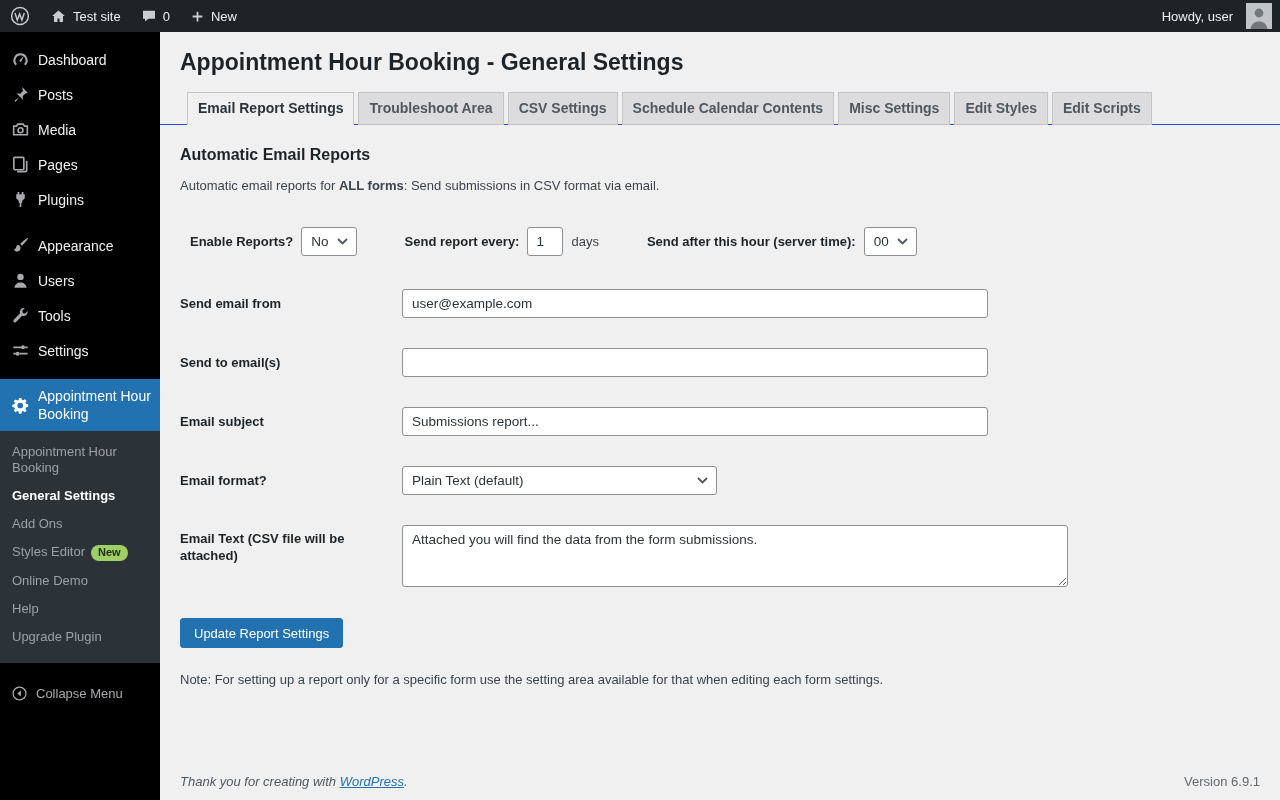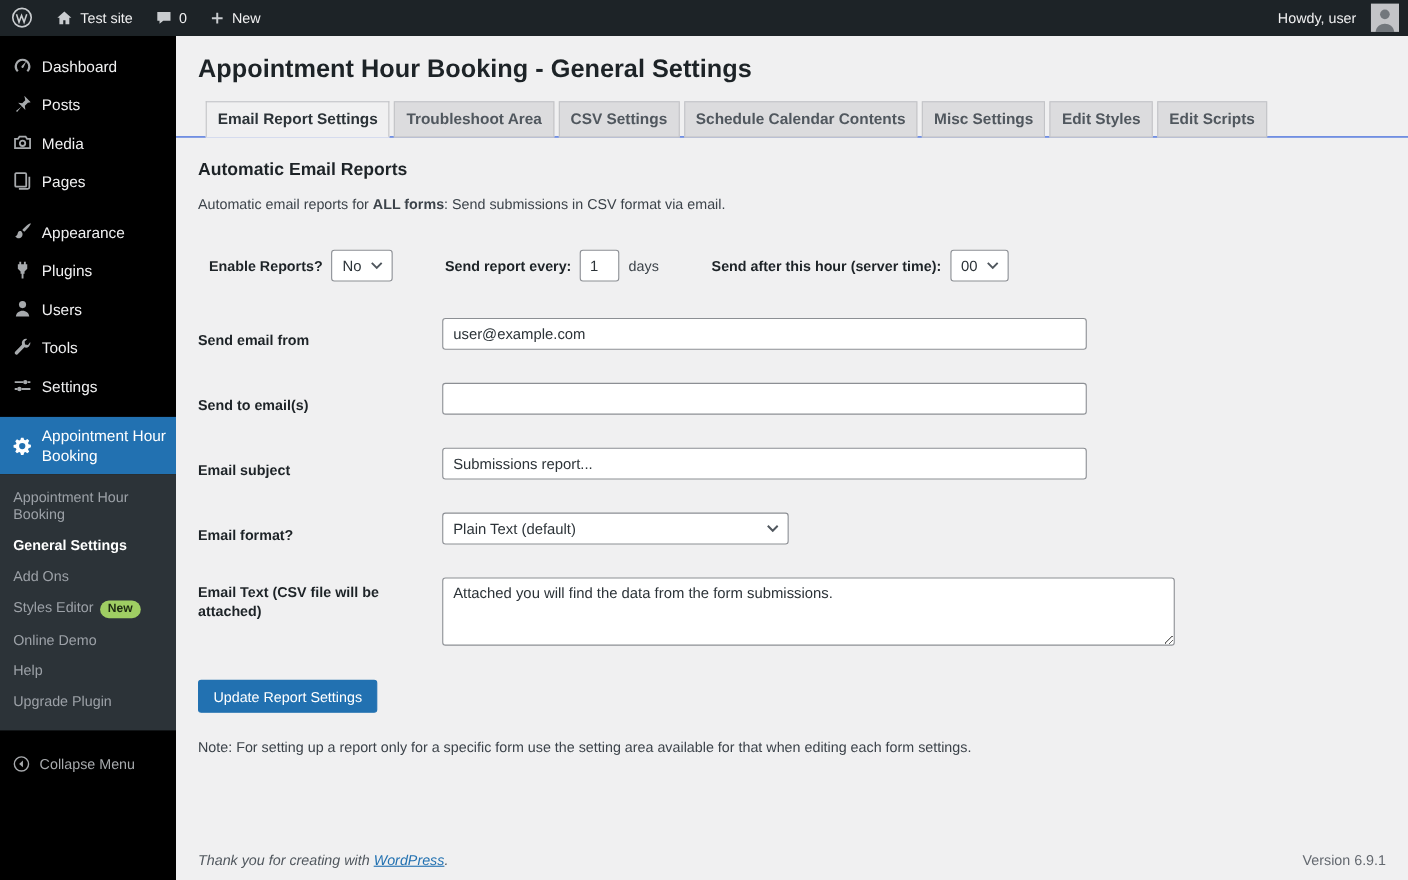--- a/index.html
+++ b/index.html
@@ -84,21 +84,21 @@
   .wpselect.med { width:315px; }
 
   input.text-input, input.tiny-input, textarea.big-text {
     font-family:"Liberation Sans", sans-serif; font-size:13.5px; color:#2c3338;
     background:#fff; border:1px solid #8c8f94; border-radius:3px;
   }
   input.tiny-input { width:36px; height:29px; padding:0 8px; }
   input.text-input { width:586px; height:29px; padding:0 9px; }
   textarea.big-text { width:666px; height:62px; padding:6px 9px; }
 
-  .frow { display:flex; align-items:flex-end; margin-bottom:30px; }
+  .frow { display:flex; align-items:center; margin-bottom:30px; }
   .frow.top { align-items:flex-start; }
   .flabel { width:222px; flex:0 0 222px; font-weight:700; color:#1d2327; line-height:17px; padding-right:14px; }
   .frow.top .flabel { padding-top:5px; }
 
   .button-primary {
     display:inline-block; margin-top:1px; height:30px; padding:0 13px;
     background:#2271b1; border:1px solid #2271b1; border-radius:3px;
     color:#fff; font-family:"Liberation Sans", sans-serif; font-size:13px; cursor:pointer;
   }
   .note { margin:24px 0 0; color:#3c434a; }
@@ -193,35 +193,35 @@
     </li>
     <li class="menu-item">
       <span class="micon">
         <svg viewBox="0 0 20 20" width="19" height="19">
             <rect x="3" y="2.5" width="10.5" height="13" rx="1" fill="none" stroke="currentColor" stroke-width="1.7"></rect>
             <path fill="none" stroke="currentColor" stroke-width="1.7" d="M16.5 6v10a1.5 1.5 0 0 1-1.5 1.5H6.5"></path>
           </svg>
       </span>
         <span>Pages</span>
     </li>
+    <li class="menu-item">
+      <span class="micon">
+        <svg viewBox="0 0 20 20" width="19" height="19">
+            <path fill="currentColor" d="M13.1 4.5V2h-1.8v2.5H8.7V2H6.9v2.5H5.5v4.2l2.6 2.6v2.2h3.8v-2.2l2.6-2.6V4.5zM9.1 13.5h1.8V18H9.1z"></path>
+          </svg>
+      </span>
+        <span>Plugins</span>
+    </li>
     <li class="menu-item sep">
       <span class="micon">
         <svg viewBox="0 0 20 20" width="19" height="19">
             <path fill="currentColor" d="M17.8 2.2c-.5-.5-4.2 2.3-8.1 6.2l1.9 1.9c3.9-3.9 6.7-7.6 6.2-8.1zM8.6 9.5c-.6-.2-1.4-.1-2 .3-1 .6-1 1.7-1.5 2.8-.4.9-1 1.5-2.1 1.9.8 1.3 2.3 2.1 3.8 1.9 1.3-.2 2.4-1 2.9-2.2.4-.9.4-1.9.1-2.7z"></path>
           </svg>
       </span>
         <span>Appearance</span>
-    </li>
-    <li class="menu-item">
-      <span class="micon">
-        <svg viewBox="0 0 20 20" width="19" height="19">
-            <path fill="currentColor" d="M13.1 4.5V2h-1.8v2.5H8.7V2H6.9v2.5H5.5v4.2l2.6 2.6v2.2h3.8v-2.2l2.6-2.6V4.5zM9.1 13.5h1.8V18H9.1z"></path>
-          </svg>
-      </span>
-        <span>Plugins</span>
     </li>
     <li class="menu-item">
       <span class="micon">
         <svg viewBox="0 0 20 20" width="19" height="19">
             <circle cx="10" cy="6.2" r="3.4" fill="currentColor"></circle>
             <path fill="currentColor" d="M3.6 17.5c.4-3.4 3.1-5.5 6.4-5.5s6 2.1 6.4 5.5z"></path>
           </svg>
       </span>
         <span>Users</span>
     </li>

